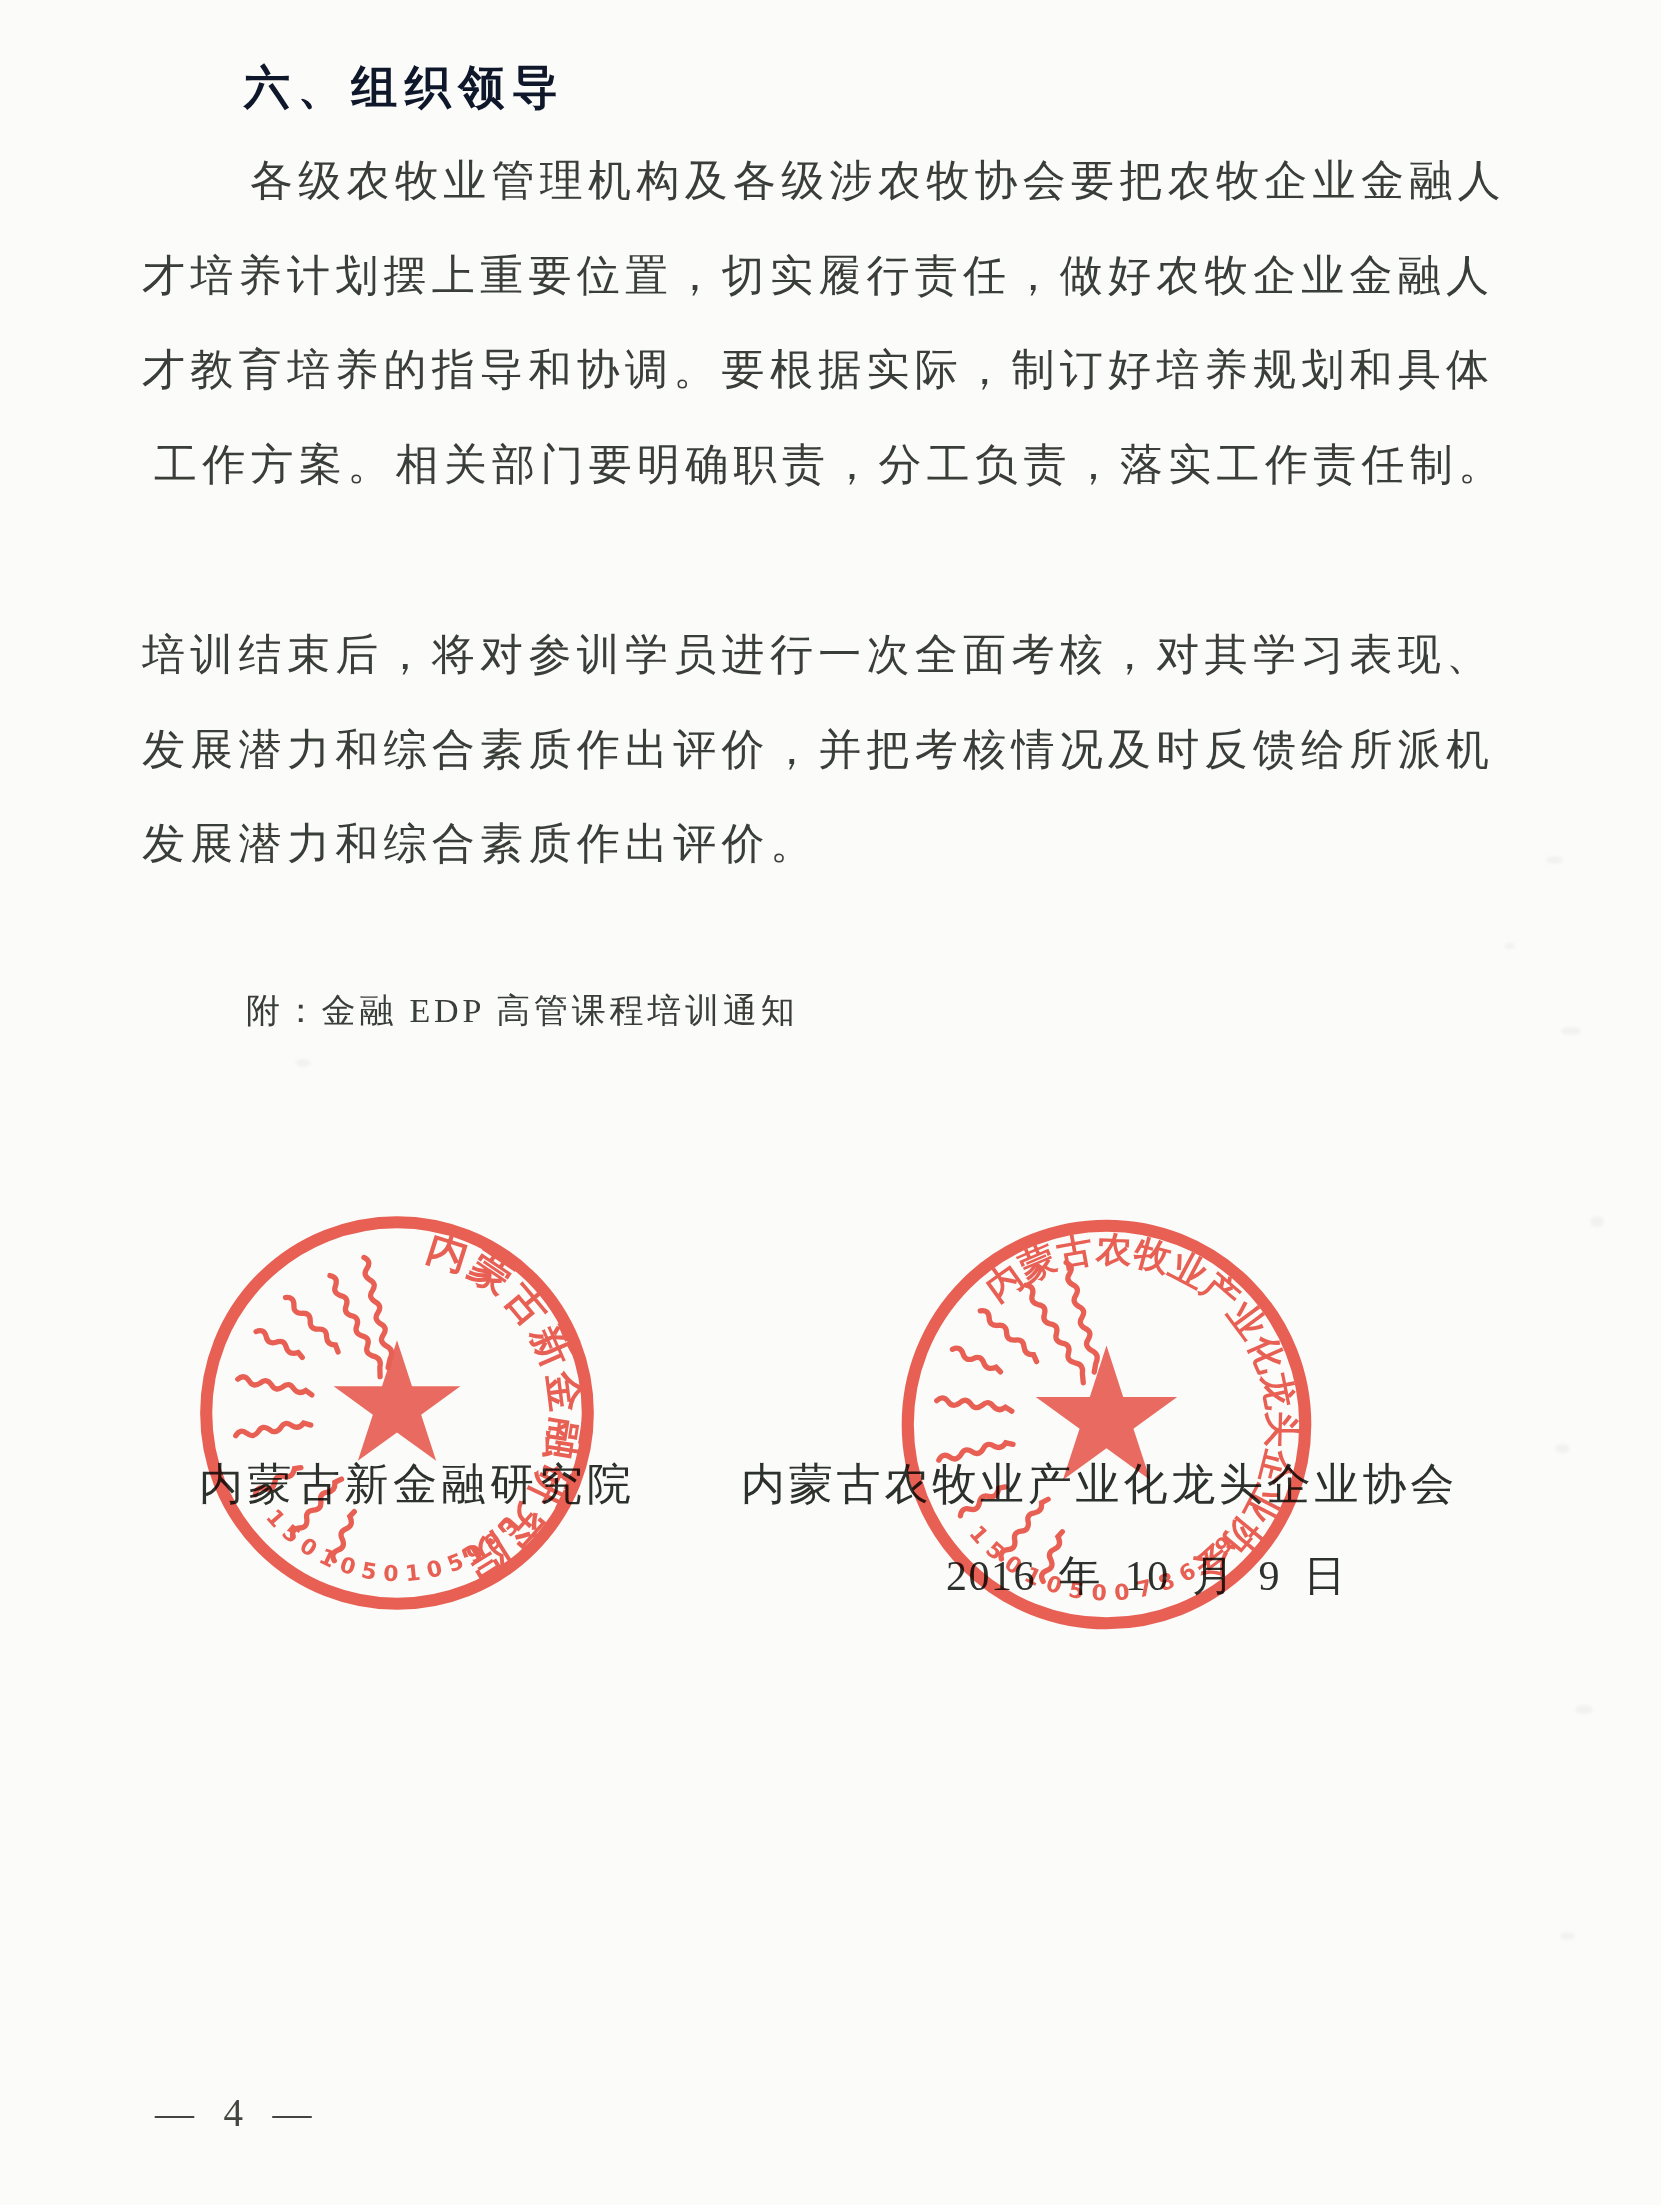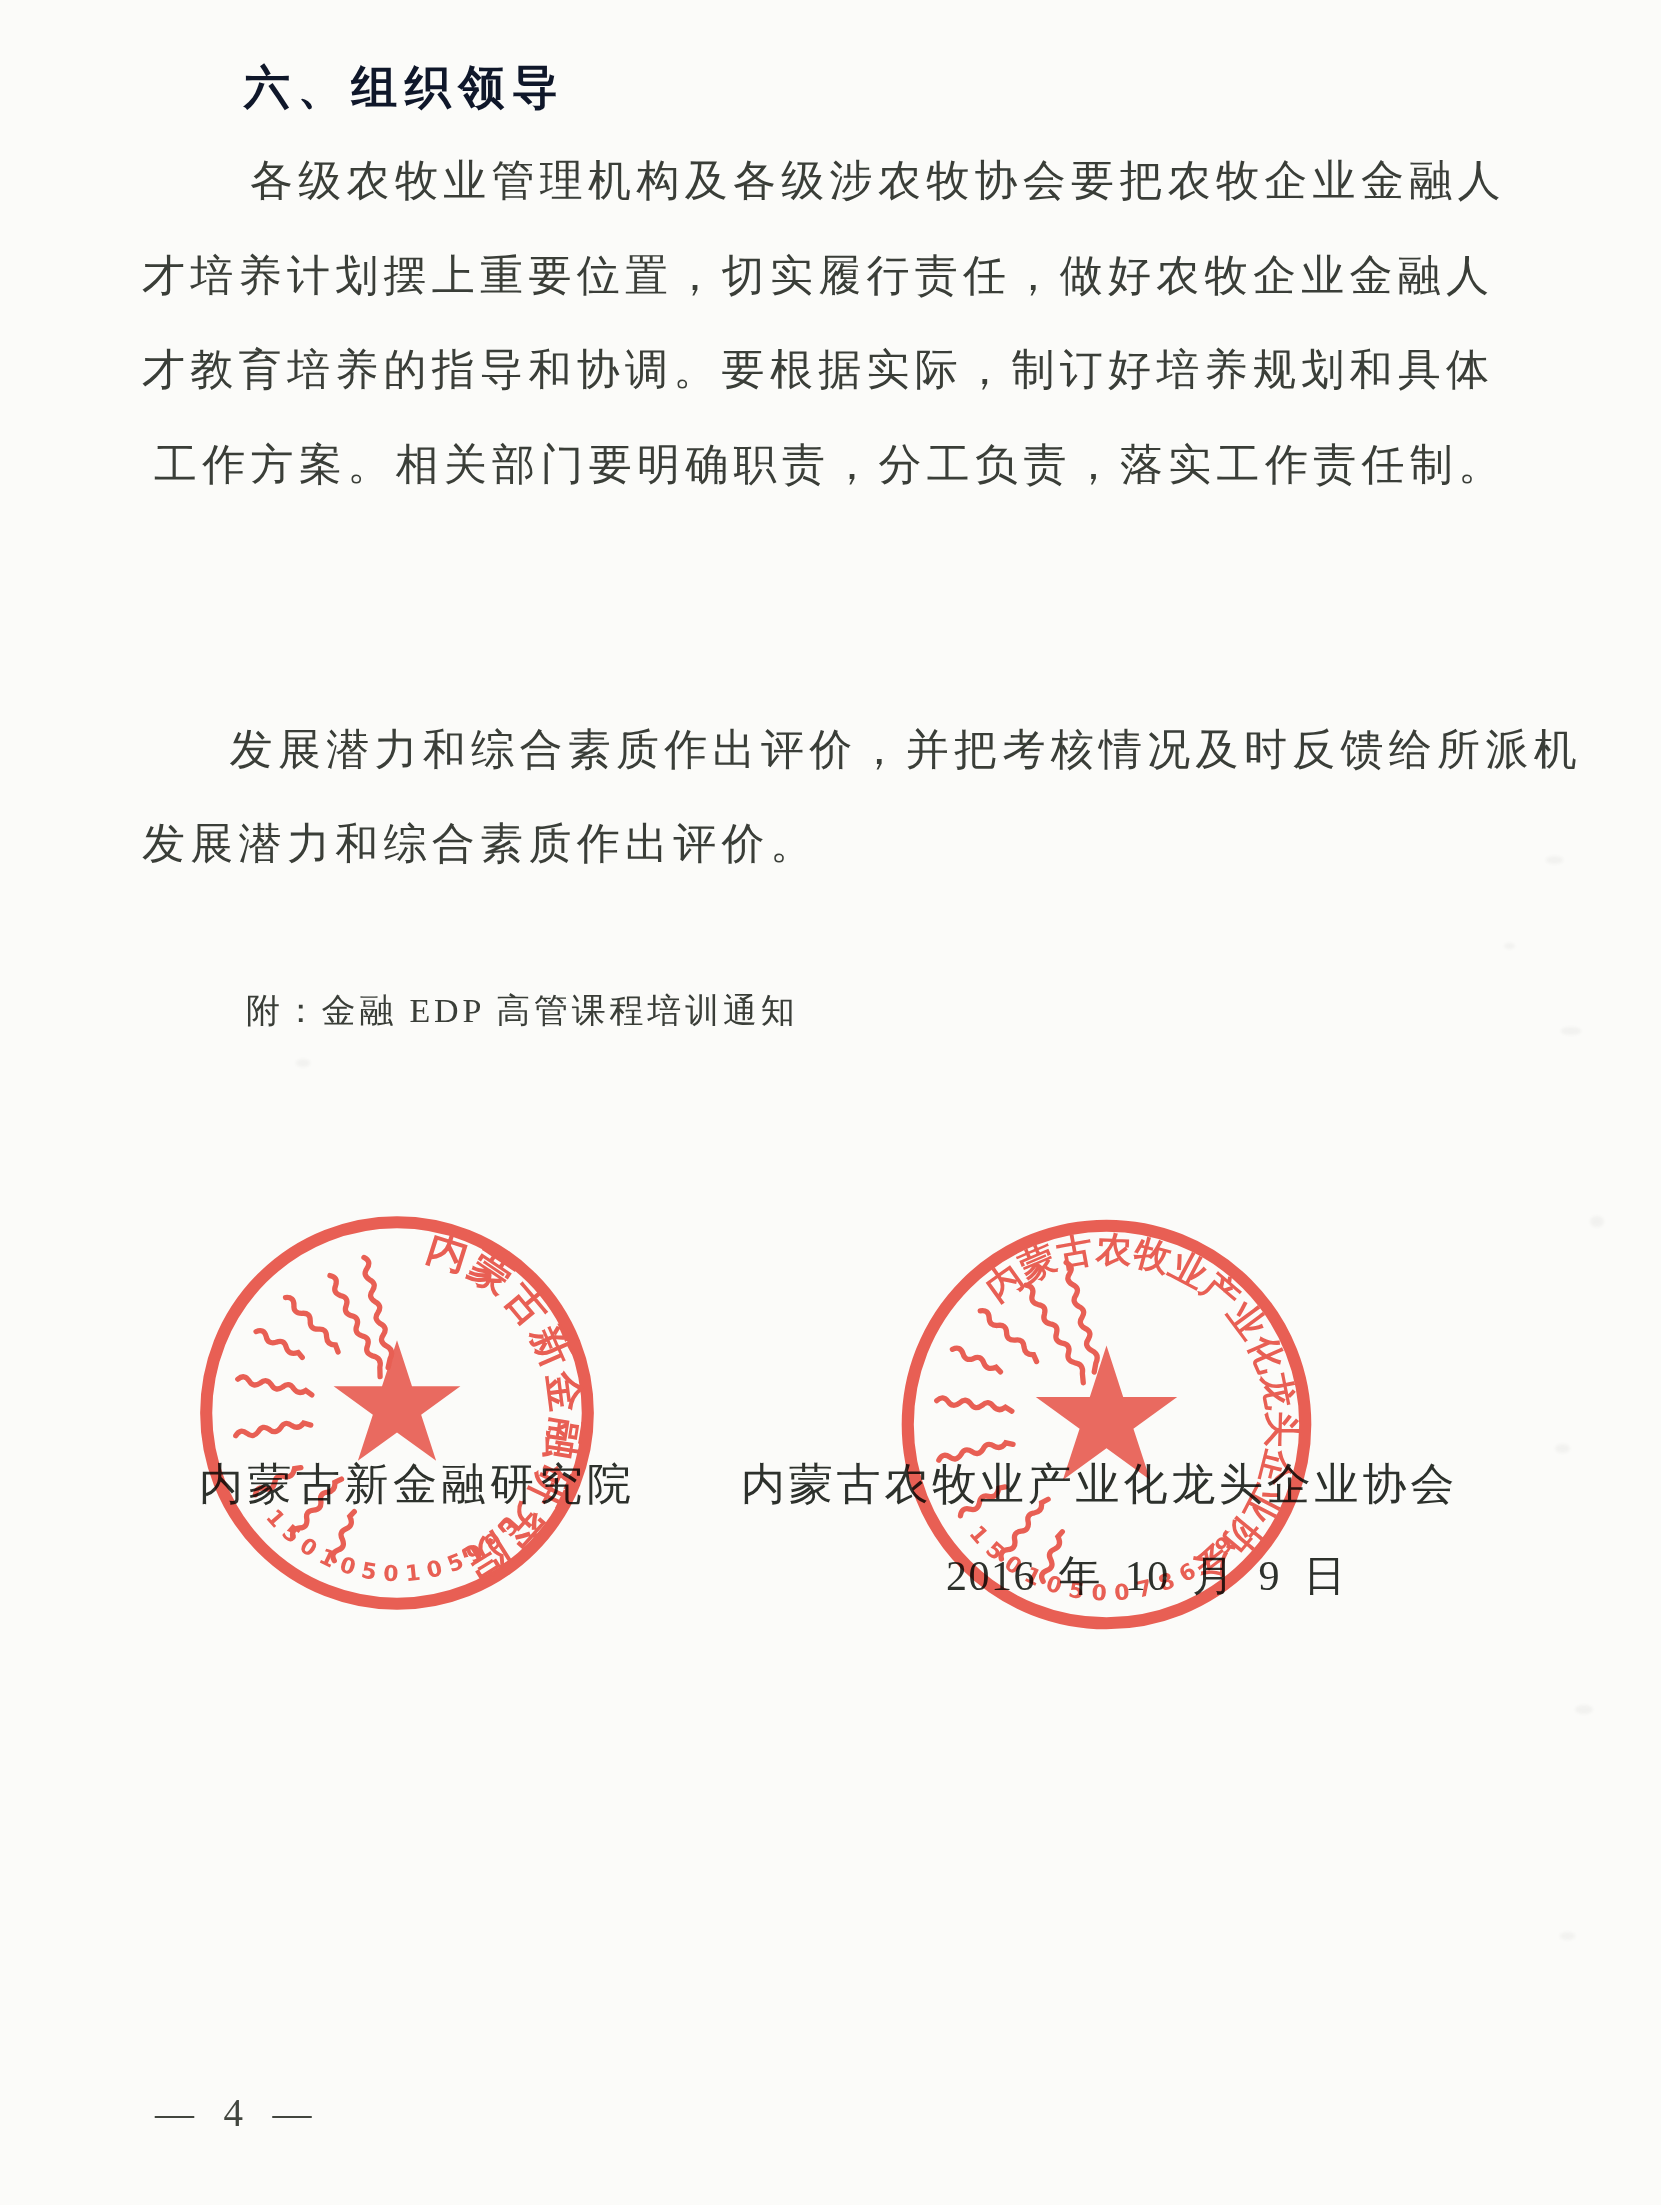--- a/index.html
+++ b/index.html
@@ -15,21 +15,21 @@
     font-weight:700; font-size:46px; letter-spacing:7.6px;
     color:#0f172a; white-space:nowrap; line-height:1;
   }
   .line{
     position:absolute; left:142px; width:1440px;
     font-size:43px; letter-spacing:5.3px; line-height:1;
     white-space:nowrap; color:#3a3e38;
   }
   .line.indent{ padding-left:108px; }
   .l0{top:159px;} .l1{top:254px;} .l2{top:348px;} .l3{top:443px;margin-left:12px;}
-  .l4{top:538px;} .l5{top:633px;} .l6{top:728px;text-align:right;} .l7{top:822px;}
+  .l4{top:538px;} .l5{top:633px;} .l6{top:728px;} .l7{top:822px;}
   .attachment{
     position:absolute; left:246px; top:994px;
     font-size:34px; letter-spacing:3.8px; line-height:1;
     white-space:nowrap; color:#3a3e38;
   }
   .org{
     position:absolute; top:1463px; font-size:44px; line-height:1;
     white-space:nowrap; color:#2d312c;
   }
   .org.left{ left:199px; letter-spacing:4.5px; }
@@ -71,20 +71,21 @@
 <body>
 
 <div class="page">
 
   <h1 class="heading">六、组织领导</h1>
 
   <div class="line l0 indent">各级农牧业管理机构及各级涉农牧协会要把农牧企业金融人</div>
   <div class="line l1">才培养计划摆上重要位置，切实履行责任，做好农牧企业金融人</div>
   <div class="line l2">才教育培养的指导和协调。要根据实际，制订好培养规划和具体</div>
   <div class="line l3">工作方案。相关部门要明确职责，分工负责，落实工作责任制。</div>
+  <div class="line l5">培训结束后，将对参训学员进行一次全面考核，对其学习表现、</div>
   <div class="line l6">发展潜力和综合素质作出评价，并把考核情况及时反馈给所派机</div>
   <div class="line l7">发展潜力和综合素质作出评价。</div>
 
   <div class="attachment">附：金融 EDP 高管课程培训通知</div>
 
   <div class="org left">内蒙古新金融研究院</div>
   <div class="org right">内蒙古农牧业产业化龙头企业协会</div>
   <div class="date">2016 年 10 月 9 日</div>
 
   <svg class="seal seal-left" viewBox="-280 -280 560 560" xmlns="http://www.w3.org/2000/svg">

